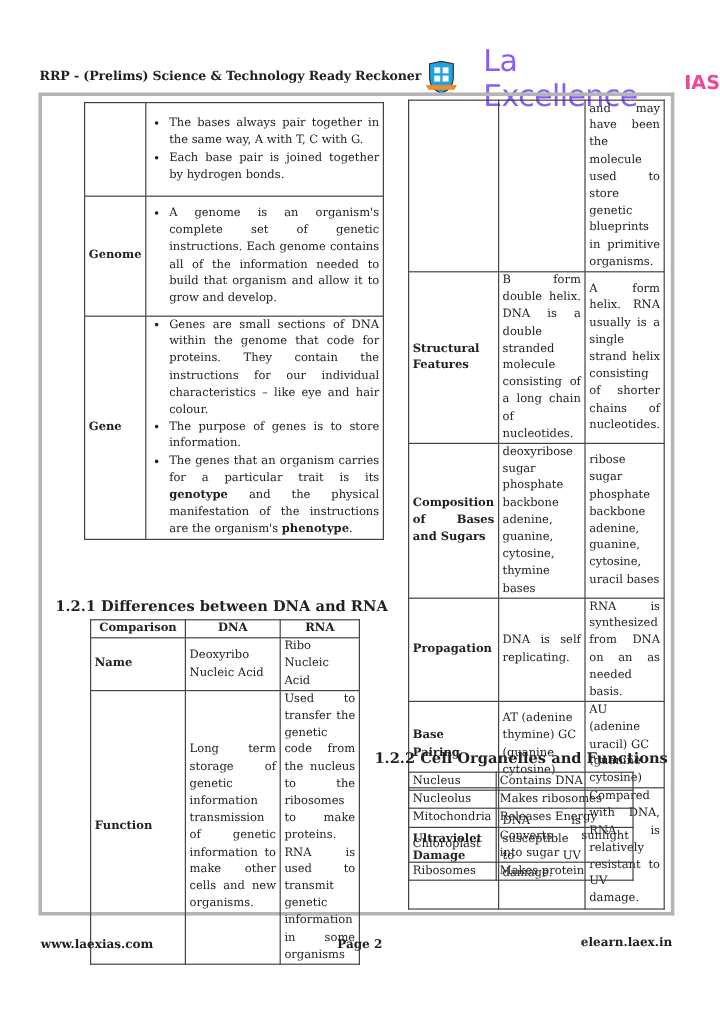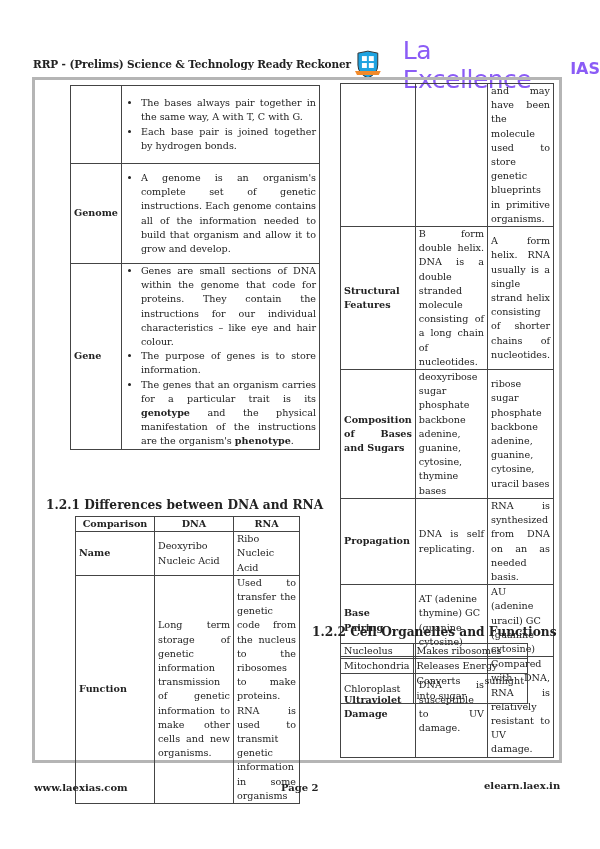--- a/index.html
+++ b/index.html
@@ -2,21 +2,21 @@
 <html><head>
 <meta charset="utf-8">
 <style>
   html, body { margin:0; padding:0; background:#fff; }
   body { width:600px; height:849px; position:relative; overflow:hidden;
          font-family:"DejaVu Serif", serif; color:#222; }
   .hdr-title { position:absolute; left:33px; top:58px; font-size:10.5px; font-weight:bold; letter-spacing:-0.1px; }
   .logo { position:absolute; left:355px; top:36px; display:flex; align-items:center; }
   .logo-shield { width:26px; height:30px; position:relative; }
   .logo-text { font-family:"DejaVu Sans", sans-serif; color:#8b5cf6; font-size:25px; margin-left:22px; letter-spacing:-0.5px; }
-  .logo-ias { font-family:"DejaVu Sans", sans-serif; color:#8b5cf6; font-size:16px; font-weight:bold; margin-left:5px; margin-top:6px; }
+  .logo-ias { font-family:"DejaVu Sans", sans-serif; color:#ec4899; font-size:16px; font-weight:bold; margin-left:5px; margin-top:6px; }
   .frame { position:absolute; left:32px; top:77px; width:530px; height:686px;
            border:3px solid #b5b5b5; box-sizing:border-box; }
   table { border-collapse:collapse; font-size:9.6px; line-height:14.2px; }
   td, th { border:1px solid #444; vertical-align:middle; padding:0 3px; }
   .just { text-align:justify; }
   .rowhead { font-weight:bold; }
   ul { margin:0; padding-left:16px; }
   li { text-align:justify; }
   #t1 { position:absolute; left:70px; top:85px; width:250px; }
   #t1 td.c1 { width:38px; }
@@ -133,29 +133,37 @@
     <td class="just">Compared with DNA, RNA is relatively resistant to UV damage.</td>
   </tr>
 </tbody>
   </table>
 
 <div class="h1" style="left:312px; top:625px;text-align:center;">1.2.2 Cell Organelles and Functions</div>
 
 <table id="t4">
   <tbody>
   <tr>
+        <td>Nucleus</td>
+        <td>Contains DNA</td>
+      </tr>
+  <tr>
         <td>Nucleolus</td>
         <td>Makes ribosomes</td>
       </tr>
   <tr>
         <td>Mitochondria</td>
         <td>Releases Energy</td>
       </tr>
   <tr>
         <td>Chloroplast</td>
         <td class="just">Converts sunlight into sugar</td>
       </tr>
+  <tr>
+        <td>Ribosomes</td>
+        <td>Makes protein</td>
+      </tr>
 </tbody>
   </table>
 
 <div class="ftr" style="left:34px;">www.laexias.com</div>
 <div class="ftr" style="left:281px;">Page 2</div>
 <div class="ftr" style="left:484px; top:780px;">elearn.laex.in</div>
 
 </body></html>

